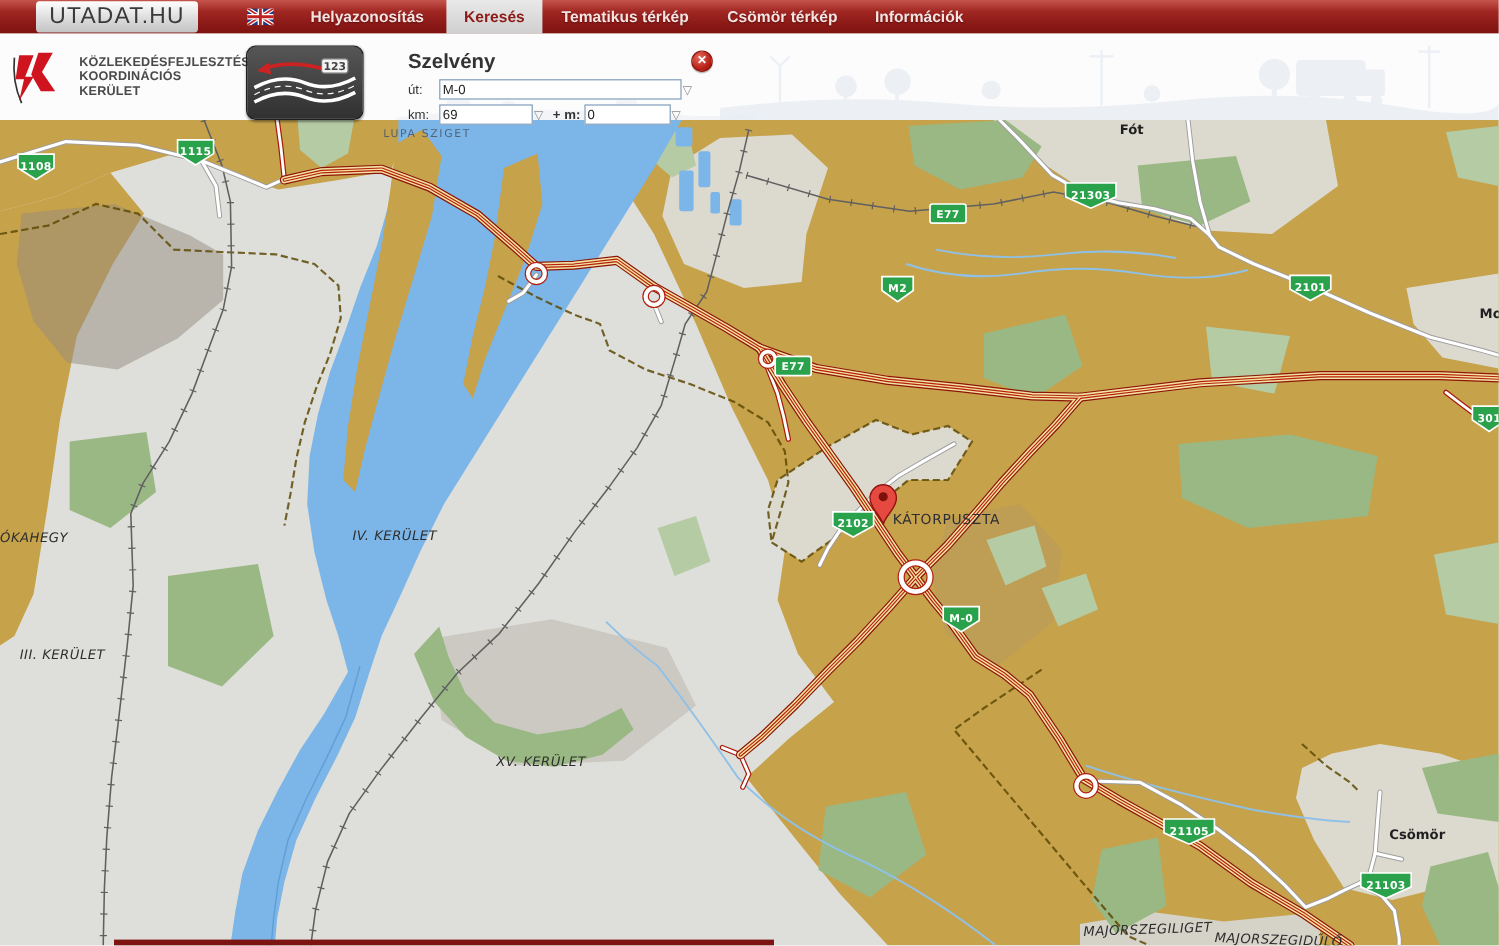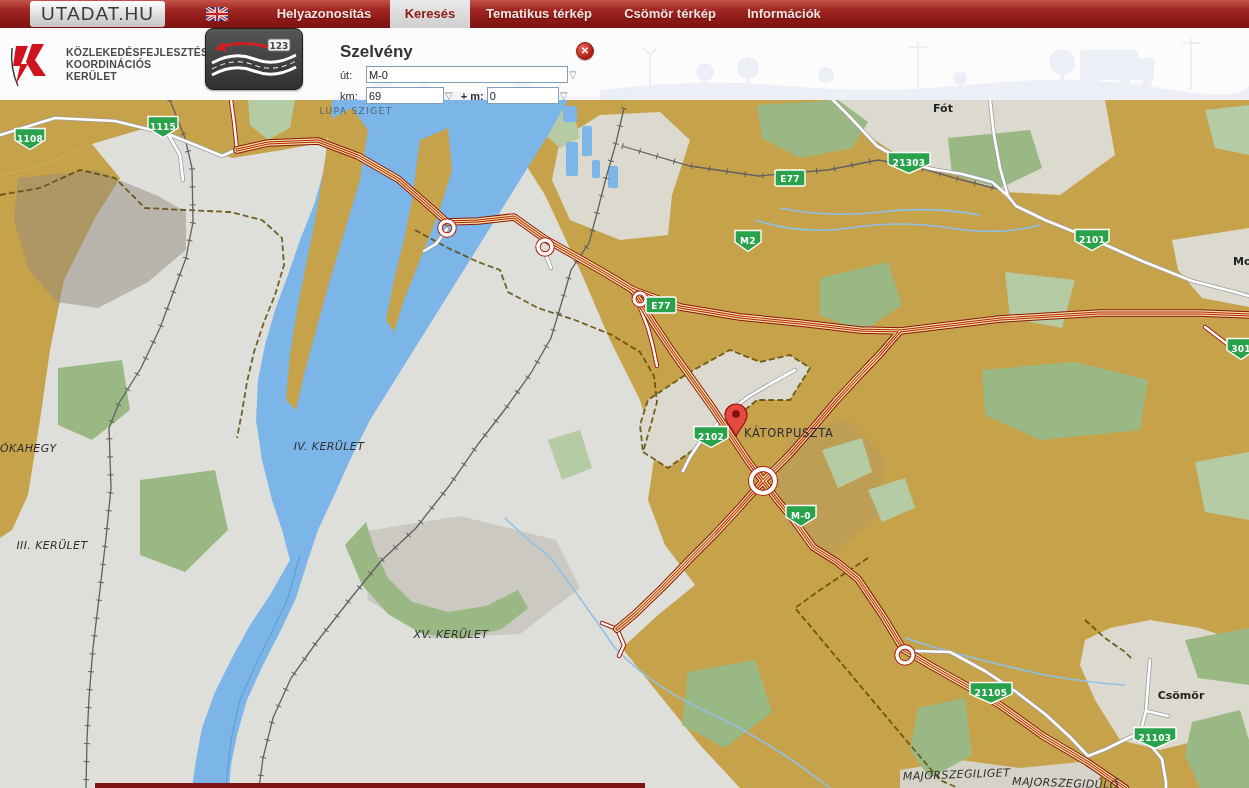--- a/index.html
+++ b/index.html
@@ -7,31 +7,31 @@
   #stage{position:absolute;inset:0;width:1249px;height:788px;}
 
   
   .topbar{position:absolute;left:0;top:0;width:1249px;height:28px;
     background:linear-gradient(#c5544b,#a02622 35%,#8c1a17 70%,#7e120f);}
   .brand-box{position:absolute;left:30px;top:1px;width:135px;height:26px;
     background:linear-gradient(#ffffff,#d9d9d9 60%,#c4c4c4);border-radius:3px;
     text-align:center;line-height:26px;font-size:19px;color:#3a3a3a;letter-spacing:1px;}
   .flag{position:absolute;left:206px;top:7px;width:22px;height:14px;}
   .tab{position:absolute;top:0;height:28px;line-height:28px;text-align:center;
-    font-size:13px;font-weight:bold;color:#f3e4e2;cursor:pointer;text-shadow:0 1px 1px #5e0d0b;margin-left:18px;}
+    font-size:13px;font-weight:bold;color:#f3e4e2;cursor:pointer;text-shadow:0 1px 1px #5e0d0b;}
   .tab.active{background:linear-gradient(#e9e9e9,#cfcfcf);color:#8c1a17;text-shadow:none;}
   .t1{left:252px;width:108px}.t2{left:372px;width:80px}.t3{left:458px;width:126px}
   .t4{left:600px;width:104px}.t5{left:718px;width:96px}
 
   
   .subheader{position:absolute;left:0;top:28px;width:1249px;height:72px;background:#fcfcfc;}
   .silhouette{position:absolute;left:0;top:0;width:1249px;height:72px;z-index:0;}
   .kkk{position:absolute;left:8px;top:10px;z-index:2;display:flex;align-items:center;}
   .kkk-text{margin-left:6px;font-size:10.5px;font-weight:bold;color:#4a4a4a;line-height:12px;letter-spacing:.2px;}
-  .roadicon{position:absolute;left:205px;top:0;width:96px;height:60px;z-index:2;
+  .roadicon{position:absolute;left:205px;top:10px;width:96px;height:60px;z-index:2;
     background:linear-gradient(#565656,#303030);border:1px solid #1f1f1f;border-radius:8px;box-shadow:0 1px 2px rgba(0,0,0,.4);}
   .panel{position:absolute;left:340px;top:8px;width:260px;z-index:2;font-size:11px;color:#333;}
   .panel .row{display:flex;align-items:center;margin-top:4px;}
   .panel-title{font-weight:bold;font-size:17px;}
   .panel label{font-weight:normal;width:26px;}
   .panel input{height:15px;border:1px solid #7f9db9;font-size:11px;
     font-family:"Liberation Sans",sans-serif;padding:0 2px;color:#222;}
   .inp-road{width:196px}.inp-km{width:72px}.inp-m{width:66px}
   .drop{color:#8a8a8a;font-size:10px;margin-left:1px;cursor:pointer;}
   .mlabel{font-weight:bold;margin-left:8px;margin-right:3px;}

